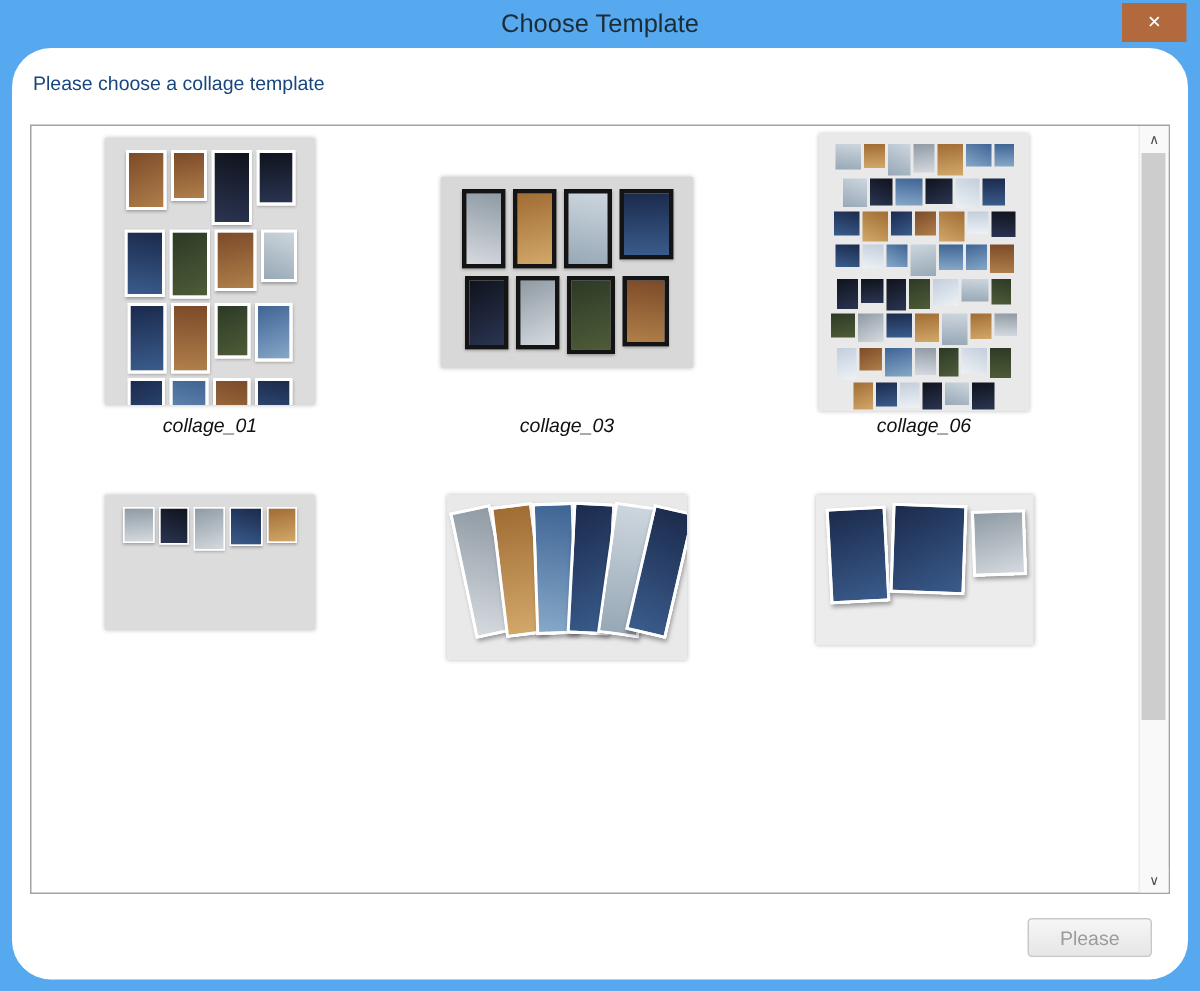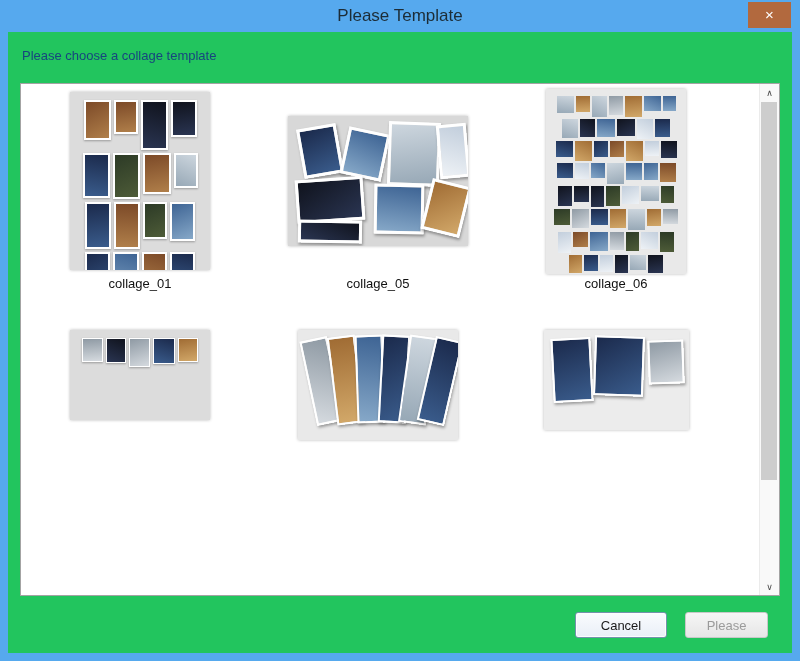--- a/index.html
+++ b/index.html
@@ -2,27 +2,27 @@
 <html><head>
 <meta charset="utf-8">
 <style>
   html,body{margin:0;padding:0;background:#e8e8e8;}
   .window{position:relative;width:800px;height:661px;background:#56a9ee;overflow:hidden;
           font-family:"Liberation Sans",sans-serif;}
   .titlebar{position:absolute;top:0;left:0;right:0;height:32px;}
   .title{text-align:center;line-height:32px;font-size:17px;color:#1c2c36;}
   .close{position:absolute;top:2px;right:9px;width:43px;height:26px;background:#b2693e;
          border:none;color:#fff;font-size:15px;line-height:24px;text-align:center;padding:0;cursor:pointer;}
-  .content{position:absolute;top:32px;left:8px;right:8px;bottom:8px;background:#22c55e;}
+  .content{position:absolute;top:32px;left:8px;right:8px;bottom:8px;background:#ffffff;border-radius:26px;}
   .prompt{position:absolute;top:16px;left:14px;font-size:13px;color:#17457e;}
   .panel{position:absolute;top:51px;left:12px;right:12px;height:511px;background:#fff;
          border:1px solid #a3a3a3;overflow:hidden;}
   .grid{position:absolute;top:0;left:0;right:19px;bottom:0;display:grid;
         grid-template-columns:238px 238px 238px;grid-auto-rows:233px;padding-top:7px;overflow:hidden;}
-  .cell{display:flex;flex-direction:column;align-items:center;cursor:pointer;}
+  .cell{display:flex;flex-direction:column;align-items:center;cursor:pointer;font-style:italic;}
   .thumb-area{height:180px;display:flex;align-items:center;justify-content:center;}
   .thumb-area.top{align-items:flex-start;padding-top:6px;box-sizing:border-box;}
   .thumb-box{position:relative;overflow:hidden;box-shadow:0 0 3px rgba(0,0,0,.28);}
   .tiles{display:flex;flex-wrap:wrap;justify-content:center;align-items:flex-start;
          align-content:flex-start;height:100%;box-sizing:border-box;overflow:hidden;}
   .cell-label{margin-top:5px;font-size:13px;color:#111;}
   .scrollbar{position:absolute;top:0;right:0;bottom:0;width:19px;background:#f9f9f9;border-left:1px solid #ebebeb;}
   .sb-btn{position:absolute;left:0;right:0;height:17px;display:flex;align-items:center;
           justify-content:center;font-size:9px;color:#4a4a4a;cursor:pointer;background:#f9f9f9;}
   .sb-btn.up{top:0;}
@@ -35,21 +35,21 @@
   .btn.cancel{width:92px;background:linear-gradient(#fafcfe,#e9eff7);border:1px solid #7492ac;
               box-shadow:inset 0 0 0 1px #fdfdfd;color:#1a1a1a;}
   .btn.choose{width:83px;background:linear-gradient(#f6f6f6,#e6e6e6);border:1px solid #c8c8c8;color:#9b9b9b;}
   .btn.choose.disabled{cursor:default;}
 </style>
 </head>
 <body>
 
 <div class="window">
   <div class="titlebar">
-    <div class="title">Please Template</div>
+    <div class="title">Choose Template</div>
     <button class="close"><span>×</span></button>
   </div>
   <div class="content">
     <div class="prompt">Please choose a collage template</div>
     <div class="panel">
       <div class="grid" id="grid">
           <div class="cell">
             <div class="thumb-area">
               <div class="thumb-box" style="width: 140px; height: 178px; background: rgb(220, 220, 220);">
                 <div class="tiles" style="gap: 3px; padding: 8px;">
@@ -69,32 +69,34 @@
                   <div style="width: 22px; height: 46px; background: linear-gradient(196deg, rgb(62, 100, 148), rgb(134, 168, 200)); border: 2px solid rgb(255, 255, 255); box-shadow: rgba(0, 0, 0, 0.3) 0px 1px 2px;"></div>
                   <div style="width: 21px; height: 37px; background: linear-gradient(197deg, rgb(124, 74, 40), rgb(176, 127, 74)); border: 2px solid rgb(255, 255, 255); box-shadow: rgba(0, 0, 0, 0.3) 0px 1px 2px;"></div>
                   <div style="width: 21px; height: 34px; background: linear-gradient(192deg, rgb(27, 42, 76), rgb(58, 92, 140)); border: 2px solid rgb(255, 255, 255); box-shadow: rgba(0, 0, 0, 0.3) 0px 1px 2px;"></div>
                 </div>
               </div>
             </div>
             <div class="cell-label">collage_01</div>
           </div>
           <div class="cell">
             <div class="thumb-area">
-              <div class="thumb-box" style="width: 180px; height: 130px; background: rgb(216, 216, 216);">
-                <div style="position: absolute; left: 12px; top: 10px; width: 34px; height: 44px; transform: rotate(-10deg); background: linear-gradient(164deg, rgb(27, 42, 76), rgb(58, 92, 140)); border: 3px solid rgb(255, 255, 255); box-shadow: rgba(0, 0, 0, 0.35) 1px 2px 3px;"></div>
-                <div style="position: absolute; left: 56px; top: 14px; width: 36px; height: 42px; transform: rotate(12deg); background: linear-gradient(193deg, rgb(62, 100, 148), rgb(134, 168, 200)); border: 3px solid rgb(255, 255, 255); box-shadow: rgba(0, 0, 0, 0.35) 1px 2px 3px;"></div>
-                <div style="position: absolute; left: 100px; top: 6px; width: 46px; height: 58px; transform: rotate(2deg); background: linear-gradient(171deg, rgb(205, 214, 222), rgb(151, 168, 182)); border: 3px solid rgb(255, 255, 255); box-shadow: rgba(0, 0, 0, 0.35) 1px 2px 3px;"></div>
-                <div style="position: absolute; left: 150px; top: 8px; width: 24px; height: 48px; transform: rotate(-5deg); background: linear-gradient(203deg, rgb(194, 206, 220), rgb(238, 242, 246)); border: 3px solid rgb(255, 255, 255); box-shadow: rgba(0, 0, 0, 0.35) 1px 2px 3px;"></div>
-                <div style="position: absolute; left: 8px; top: 62px; width: 62px; height: 38px; transform: rotate(-4deg); background: linear-gradient(149deg, rgb(16, 19, 29), rgb(42, 53, 82)); border: 3px solid rgb(255, 255, 255); box-shadow: rgba(0, 0, 0, 0.35) 1px 2px 3px;"></div>
-                <div style="position: absolute; left: 86px; top: 68px; width: 44px; height: 44px; transform: rotate(1deg); background: linear-gradient(188deg, rgb(62, 100, 148), rgb(134, 168, 200)); border: 3px solid rgb(255, 255, 255); box-shadow: rgba(0, 0, 0, 0.35) 1px 2px 3px;"></div>
-                <div style="position: absolute; left: 138px; top: 66px; width: 34px; height: 46px; transform: rotate(14deg); background: linear-gradient(143deg, rgb(160, 108, 52), rgb(210, 168, 105)); border: 3px solid rgb(255, 255, 255); box-shadow: rgba(0, 0, 0, 0.35) 1px 2px 3px;"></div>
-                <div style="position: absolute; left: 10px; top: 104px; width: 58px; height: 17px; transform: rotate(1deg); background: linear-gradient(203deg, rgb(16, 19, 29), rgb(42, 53, 82)); border: 3px solid rgb(255, 255, 255); box-shadow: rgba(0, 0, 0, 0.35) 1px 2px 3px;"></div>
-              </div>
-            </div>
-            <div class="cell-label">collage_05</div>
+              <div class="thumb-box" style="width: 168px; height: 127px; background: rgb(216, 216, 216);">
+                <div class="tiles" style="gap: 5px; padding: 8px;">
+                  <div style="width: 23px; height: 47px; background: linear-gradient(195deg, rgb(143, 154, 164), rgb(213, 218, 223)); border: 3px solid rgb(20, 20, 20); box-shadow: rgba(0, 0, 0, 0.3) 0px 1px 2px;"></div>
+                  <div style="width: 23px; height: 47px; background: linear-gradient(166deg, rgb(160, 108, 52), rgb(210, 168, 105)); border: 3px solid rgb(20, 20, 20); box-shadow: rgba(0, 0, 0, 0.3) 0px 1px 2px;"></div>
+                  <div style="width: 26px; height: 47px; background: linear-gradient(192deg, rgb(205, 214, 222), rgb(151, 168, 182)); border: 3px solid rgb(20, 20, 20); box-shadow: rgba(0, 0, 0, 0.3) 0px 1px 2px;"></div>
+                  <div style="width: 30px; height: 41px; background: linear-gradient(178deg, rgb(27, 42, 76), rgb(58, 92, 140)); border: 3px solid rgb(20, 20, 20); box-shadow: rgba(0, 0, 0, 0.3) 0px 1px 2px;"></div>
+                  <div style="width: 23px; height: 43px; background: linear-gradient(151deg, rgb(16, 19, 29), rgb(42, 53, 82)); border: 3px solid rgb(20, 20, 20); box-shadow: rgba(0, 0, 0, 0.3) 0px 1px 2px;"></div>
+                  <div style="width: 23px; height: 43px; background: linear-gradient(155deg, rgb(143, 154, 164), rgb(213, 218, 223)); border: 3px solid rgb(20, 20, 20); box-shadow: rgba(0, 0, 0, 0.3) 0px 1px 2px;"></div>
+                  <div style="width: 26px; height: 46px; background: linear-gradient(161deg, rgb(44, 58, 38), rgb(78, 92, 56)); border: 3px solid rgb(20, 20, 20); box-shadow: rgba(0, 0, 0, 0.3) 0px 1px 2px;"></div>
+                  <div style="width: 25px; height: 41px; background: linear-gradient(187deg, rgb(124, 74, 40), rgb(176, 127, 74)); border: 3px solid rgb(20, 20, 20); box-shadow: rgba(0, 0, 0, 0.3) 0px 1px 2px;"></div>
+                </div>
+              </div>
+            </div>
+            <div class="cell-label">collage_03</div>
           </div>
           <div class="cell">
             <div class="thumb-area">
               <div class="thumb-box" style="width: 140px; height: 185px; background: rgb(233, 233, 233);">
                 <div class="tiles" style="gap: 2px; padding: 7px;">
                   <div style="width: 17px; height: 17px; background: linear-gradient(188deg, rgb(205, 214, 222), rgb(151, 168, 182));"></div>
                   <div style="width: 14px; height: 16px; background: linear-gradient(177deg, rgb(160, 108, 52), rgb(210, 168, 105));"></div>
                   <div style="width: 15px; height: 21px; background: linear-gradient(208deg, rgb(205, 214, 222), rgb(151, 168, 182));"></div>
                   <div style="width: 14px; height: 19px; background: linear-gradient(171deg, rgb(143, 154, 164), rgb(213, 218, 223));"></div>
                   <div style="width: 17px; height: 21px; background: linear-gradient(173deg, rgb(160, 108, 52), rgb(210, 168, 105));"></div>
@@ -193,17 +195,16 @@
           </div>
         <div class="sb-track">
           <div class="sb-thumb"></div>
         </div>
         <div class="sb-btn down">
             <span>∨</span>
           </div>
       </div>
     </div>
     <div class="footer">
-      <button class="btn cancel">Cancel</button>
       <button class="btn choose disabled" disabled="">Please</button>
     </div>
   </div>
 </div>
 
 </body></html>

